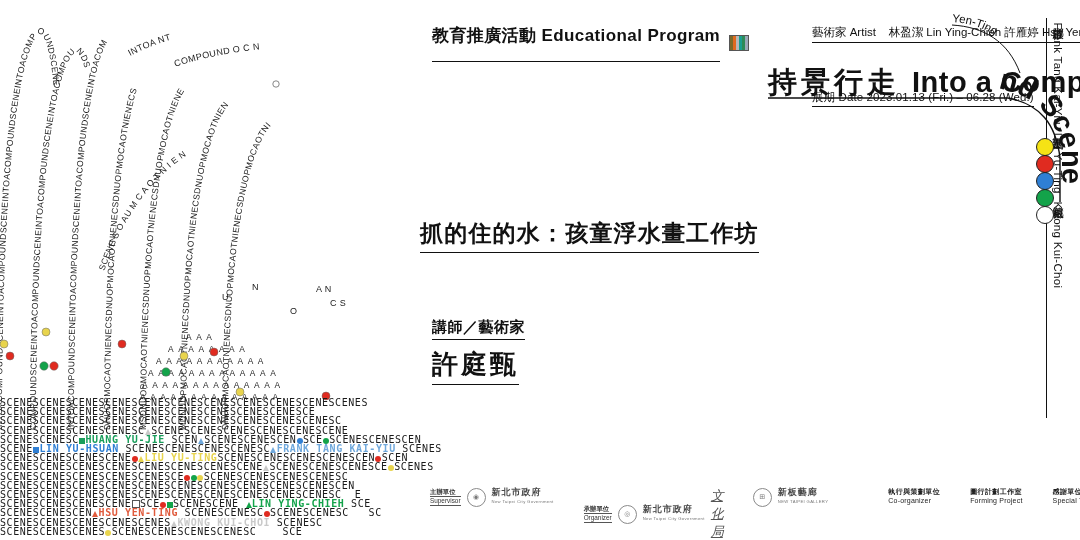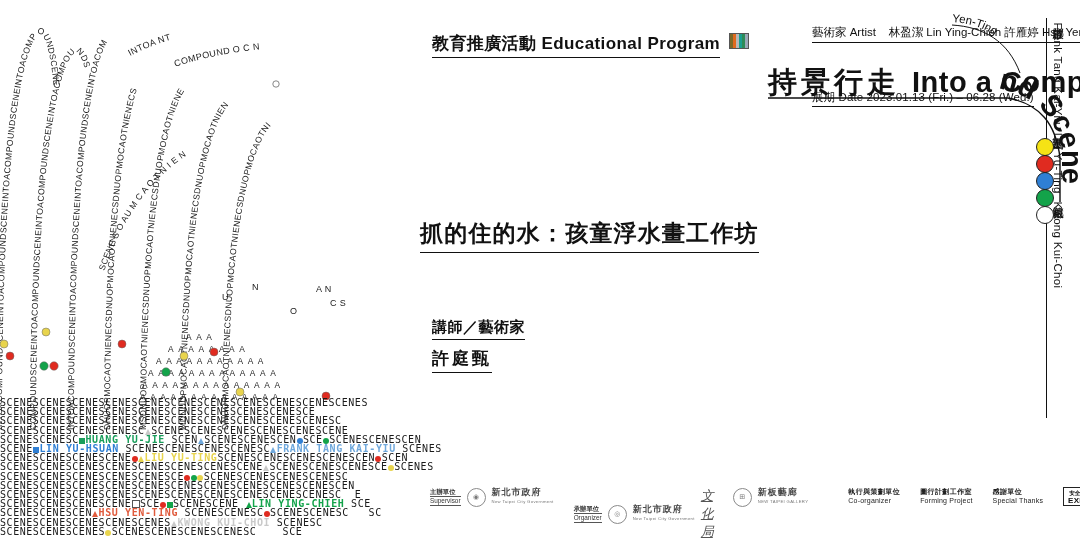--- a/index.html
+++ b/index.html
@@ -23,34 +23,34 @@
   .asciiblock .nm{font-weight:700;letter-spacing:.6px;}
   .dot{display:inline-block;width:6px;height:6px;border-radius:50%;
        vertical-align:-1px;margin:0 .3px;}
   .sq{display:inline-block;width:6px;height:6px;vertical-align:-1px;margin:0 .3px;}
   .tri{display:inline-block;width:0;height:0;border-left:3.4px solid transparent;
        border-right:3.4px solid transparent;vertical-align:-1px;margin:0 .3px;}
 
   
   .edu-row{position:absolute;left:432px;top:24px;display:flex;align-items:center;gap:9px;}
   .edu-title{font-size:17px;font-weight:700;letter-spacing:.4px;
-             border-bottom:1.6px solid #111;padding-bottom:2px;white-space:nowrap;margin-top:8px;}
+             border-bottom:1.6px solid #111;padding-bottom:14px;white-space:nowrap;}
   .stripe-icon{display:flex;width:18px;height:14px;border:1px solid #555;}
   .stripe-icon i{flex:1;height:100%;display:block;}
 
   .ws-block{position:absolute;left:420px;top:218px;}
   .ws-title{font-size:23px;font-weight:700;letter-spacing:1.2px;
             border-bottom:1.7px solid #111;display:inline-block;padding-bottom:3px;}
   .ws-time{font-size:25px;font-weight:700;letter-spacing:.2px;margin-top:8px;
            border-bottom:1.7px solid #111;display:inline-block;padding-bottom:2px;}
 
   .lect-block{position:absolute;left:432px;top:318px;}
   .lect-label{font-size:15px;font-weight:700;letter-spacing:.5px;
               border-bottom:1.4px solid #111;display:inline-block;padding-bottom:2px;}
-  .lect-name{font-size:17px;font-weight:700;letter-spacing:3px;margin-top:7px;
+  .lect-name{font-size:26px;font-weight:700;letter-spacing:3px;margin-top:7px;
              border-bottom:1.6px solid #111;display:inline-block;padding-bottom:2px;}
 
   
   .meta{position:absolute;left:812px;top:22px;width:300px;}
   .meta-line{font-size:11.5px;letter-spacing:.1px;white-space:nowrap;
              border-bottom:1px solid #111;display:inline-block;
              padding-bottom:1.5px;margin-bottom:6.5px;}
   .meta-artist{font-size:11.5px;white-space:nowrap;border-bottom:1px solid #111;
                padding-bottom:1.5px;display:inline-block;}
 
@@ -65,21 +65,21 @@
         font-size:11.5px;letter-spacing:.3px;white-space:nowrap;
         border-left:1px solid #111;padding-left:3px;}
 
   .dots-col{position:absolute;left:1036px;top:138px;
             display:flex;flex-direction:column;gap:0px;}
   .dots-col span{width:16px;height:16px;border-radius:50%;border:1px solid #222;
                  margin-bottom:-1px;display:block;}
 
   
   .footer{position:absolute;left:430px;top:487px;right:24px;
-          display:flex;align-items:flex-start;gap:20px;}
+          display:flex;align-items:flex-start;gap:30px;}
   .f-unit{display:flex;align-items:center;gap:6px;}
   .f-cap{font-size:6.4px;line-height:8.2px;color:#333;white-space:nowrap;}
   .f-cap b{display:block;font-weight:700;border-bottom:.7px solid #555;}
   .f-cap u{display:block;text-decoration:none;border-bottom:.7px solid #555;}
   .logo-mark{width:17px;height:17px;border-radius:50%;border:1.1px solid #8a8a8a;
              display:flex;align-items:center;justify-content:center;
              font-size:7px;color:#7a7a7a;flex:none;}
   .logo-word{font-size:9px;font-weight:700;color:#4a4a4a;letter-spacing:1px;
              line-height:10px;white-space:nowrap;}
   .logo-word small{display:block;font-size:4.2px;font-weight:400;letter-spacing:.35px;color:#777;}

